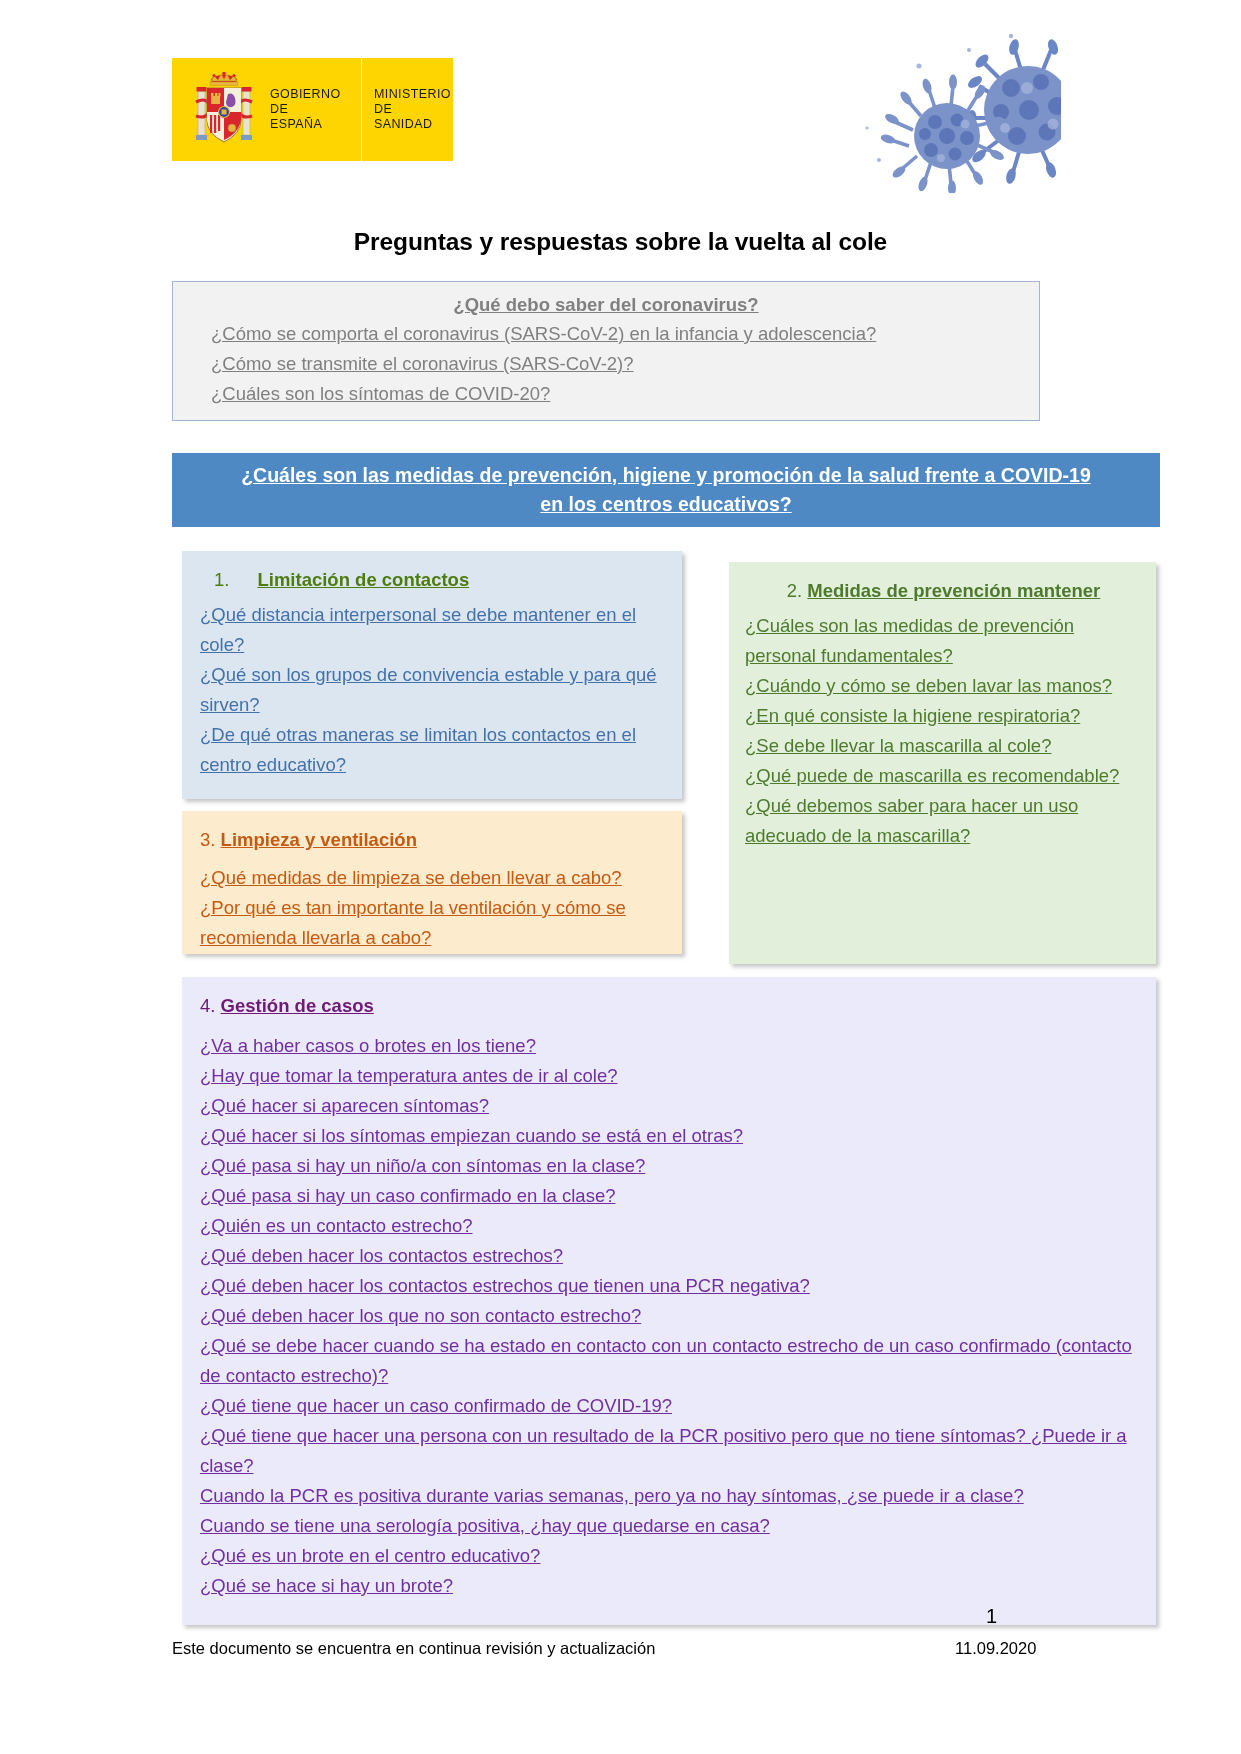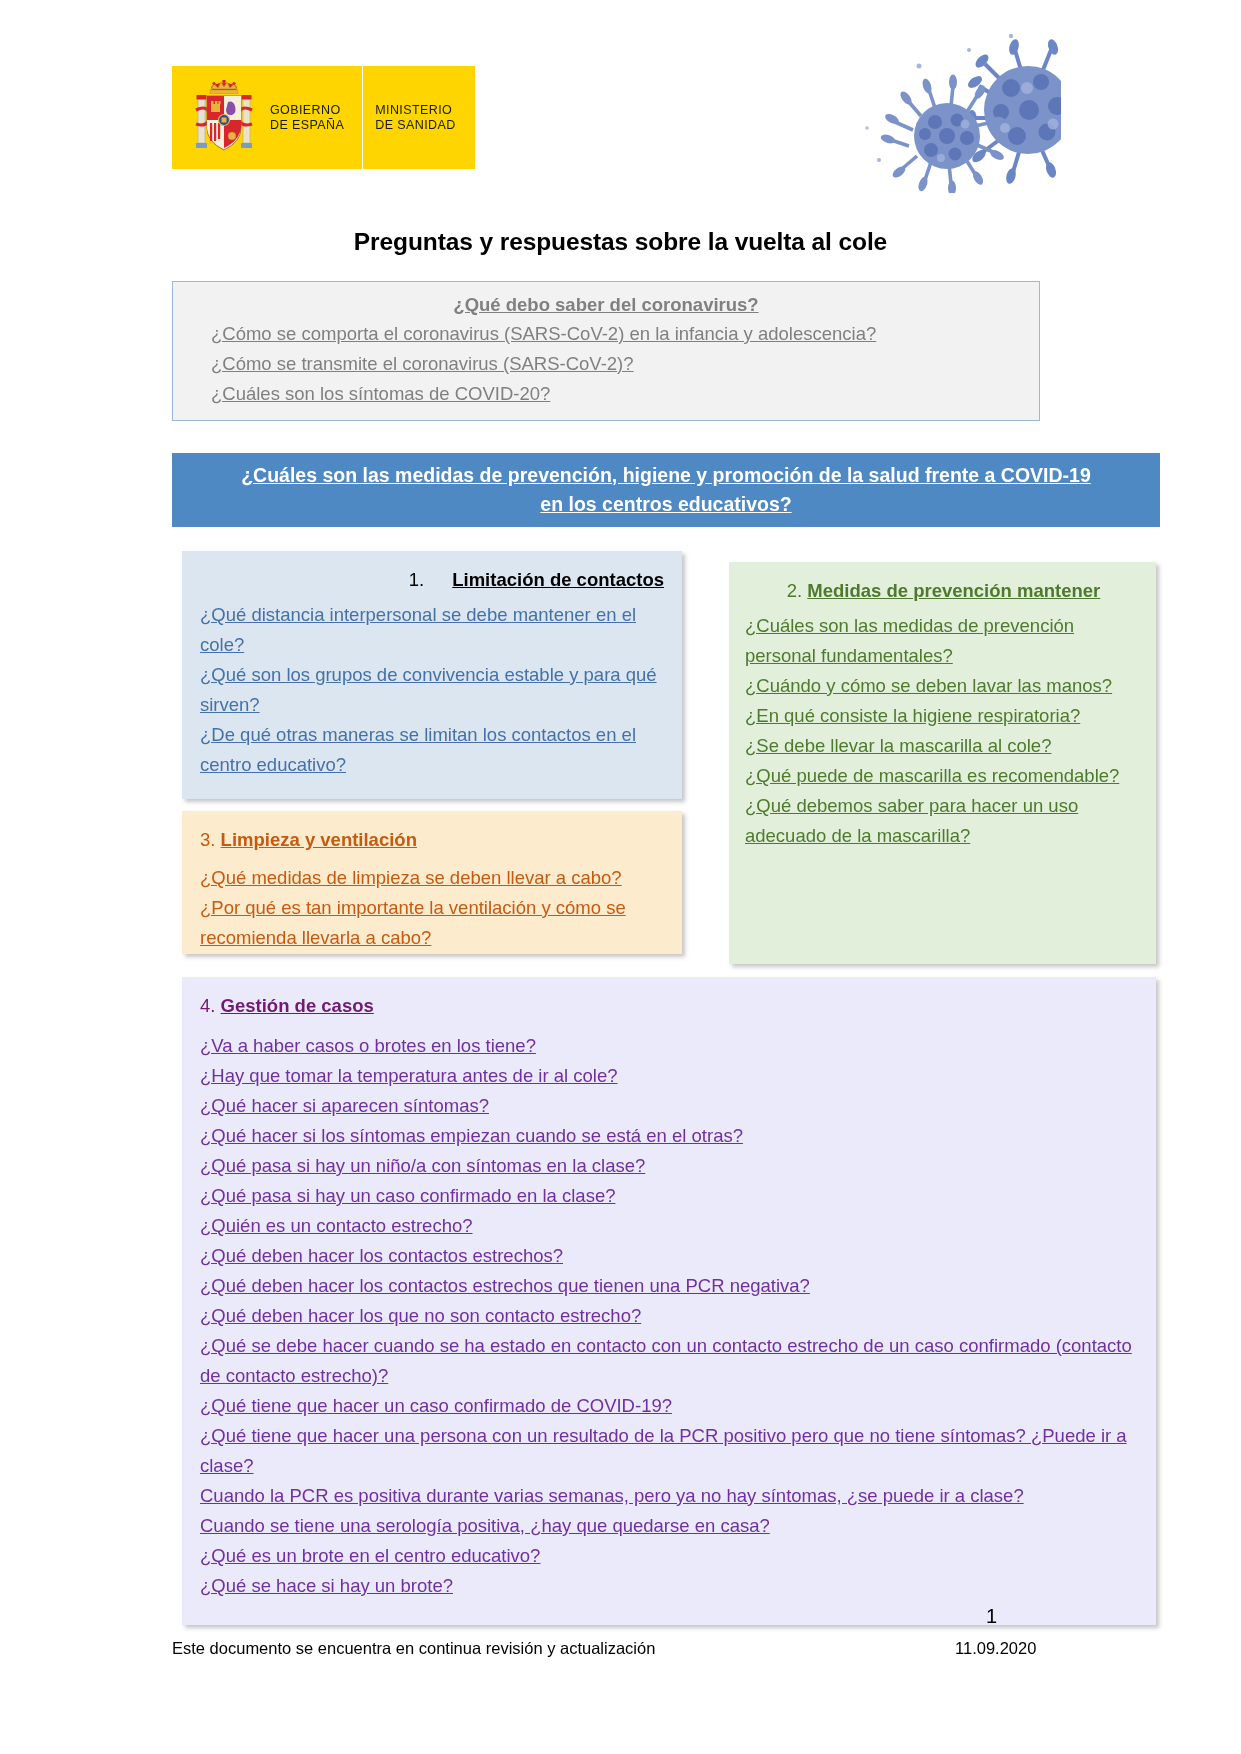--- a/index.html
+++ b/index.html
@@ -24,22 +24,22 @@
   .header {
     position: absolute;
     left: 0; top: 0;
     width: 1241px;
     height: 200px;
   }
 
   .logo-block {
     position: absolute;
     left: 172px;
-    top: 66px;
-    width: 303px;
+    top: 58px;
+    width: 281px;
     height: 103px;
     background: #FFD500;
     display: flex;
     align-items: center;
   }
 
   .coat-of-arms {
     width: 60px;
     height: 76px;
     margin-left: 22px;
@@ -168,21 +168,21 @@
 
   
   .box1 {
     left: 182px;
     top: 551px;
     width: 500px;
     height: 248px;
     background: #DCE6F1;
     padding: 14px 18px 8px 18px;
   }
-  .box1 .snum-line { color: #000000; padding-left: 14px; text-align: right; }
+  .box1 .snum-line { color: #4d7c0f; padding-left: 14px; }
   .box1 .snum-line .lbl { margin-left: 28px; }
   .box1 a { color: #4472A8; }
 
   
   .box2 {
     left: 729px;
     top: 562px;
     width: 427px;
     height: 402px;
     background: #E2EFDA;

